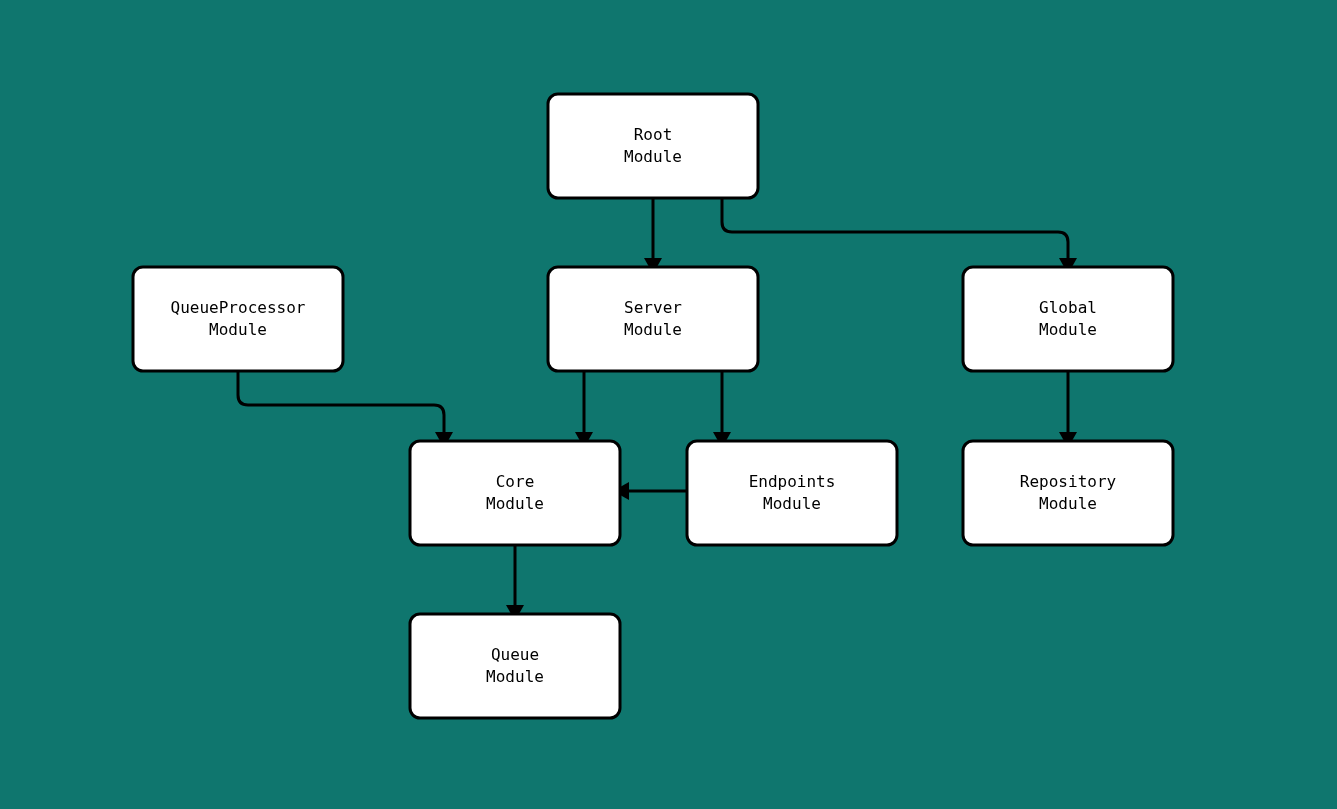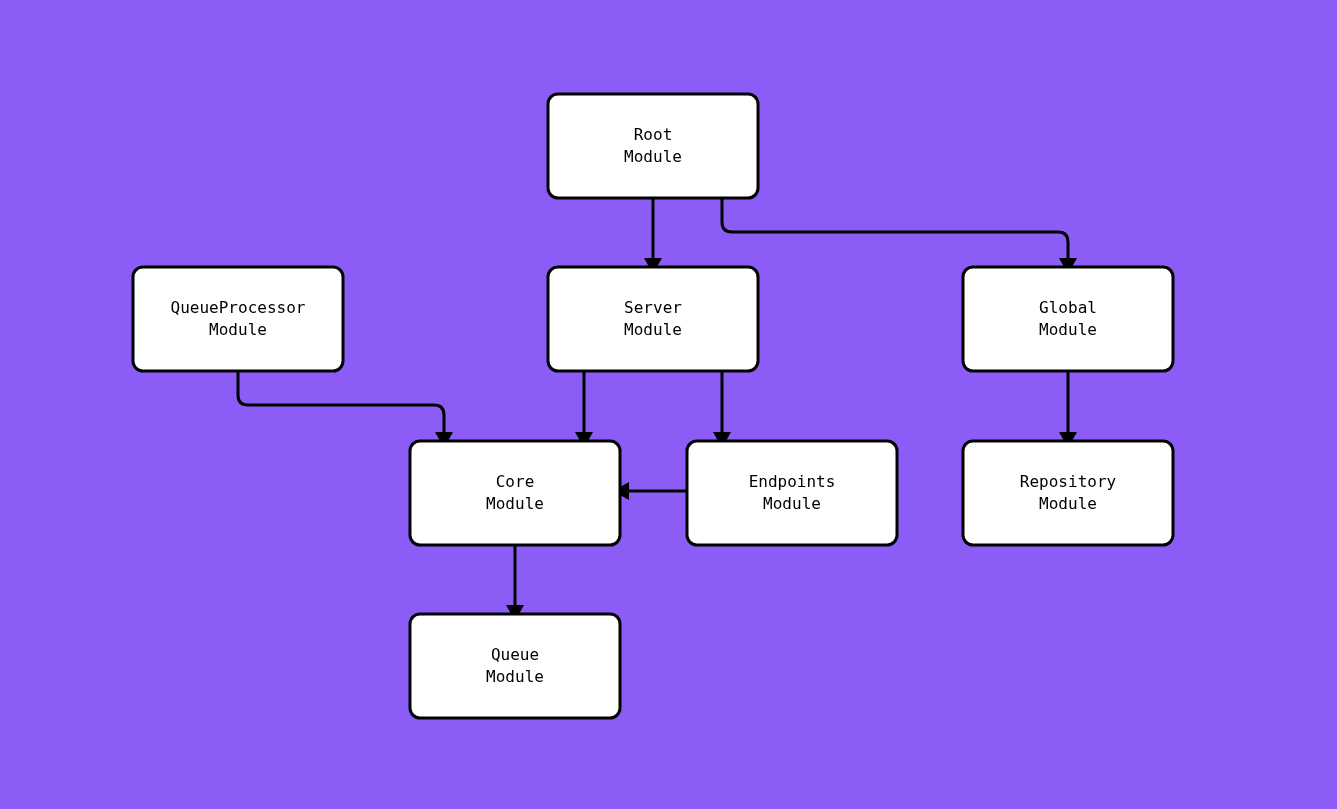--- a/index.html
+++ b/index.html
@@ -11,21 +11,21 @@
   body {
     width: 1337px;
     height: 809px;
     overflow: hidden;
     font-family: "DejaVu Sans Mono", "Liberation Mono", monospace;
   }
   #diagram-root {
     position: relative;
     width: 1337px;
     height: 809px;
-    background: #8b5cf6;
+    background: #0f766e;
   }
   svg#graph {
     display: block;
     width: 1337px;
     height: 809px;
   }
   .node-box {
     fill: #ffffff;
     stroke: #000000;
     stroke-width: 3;

